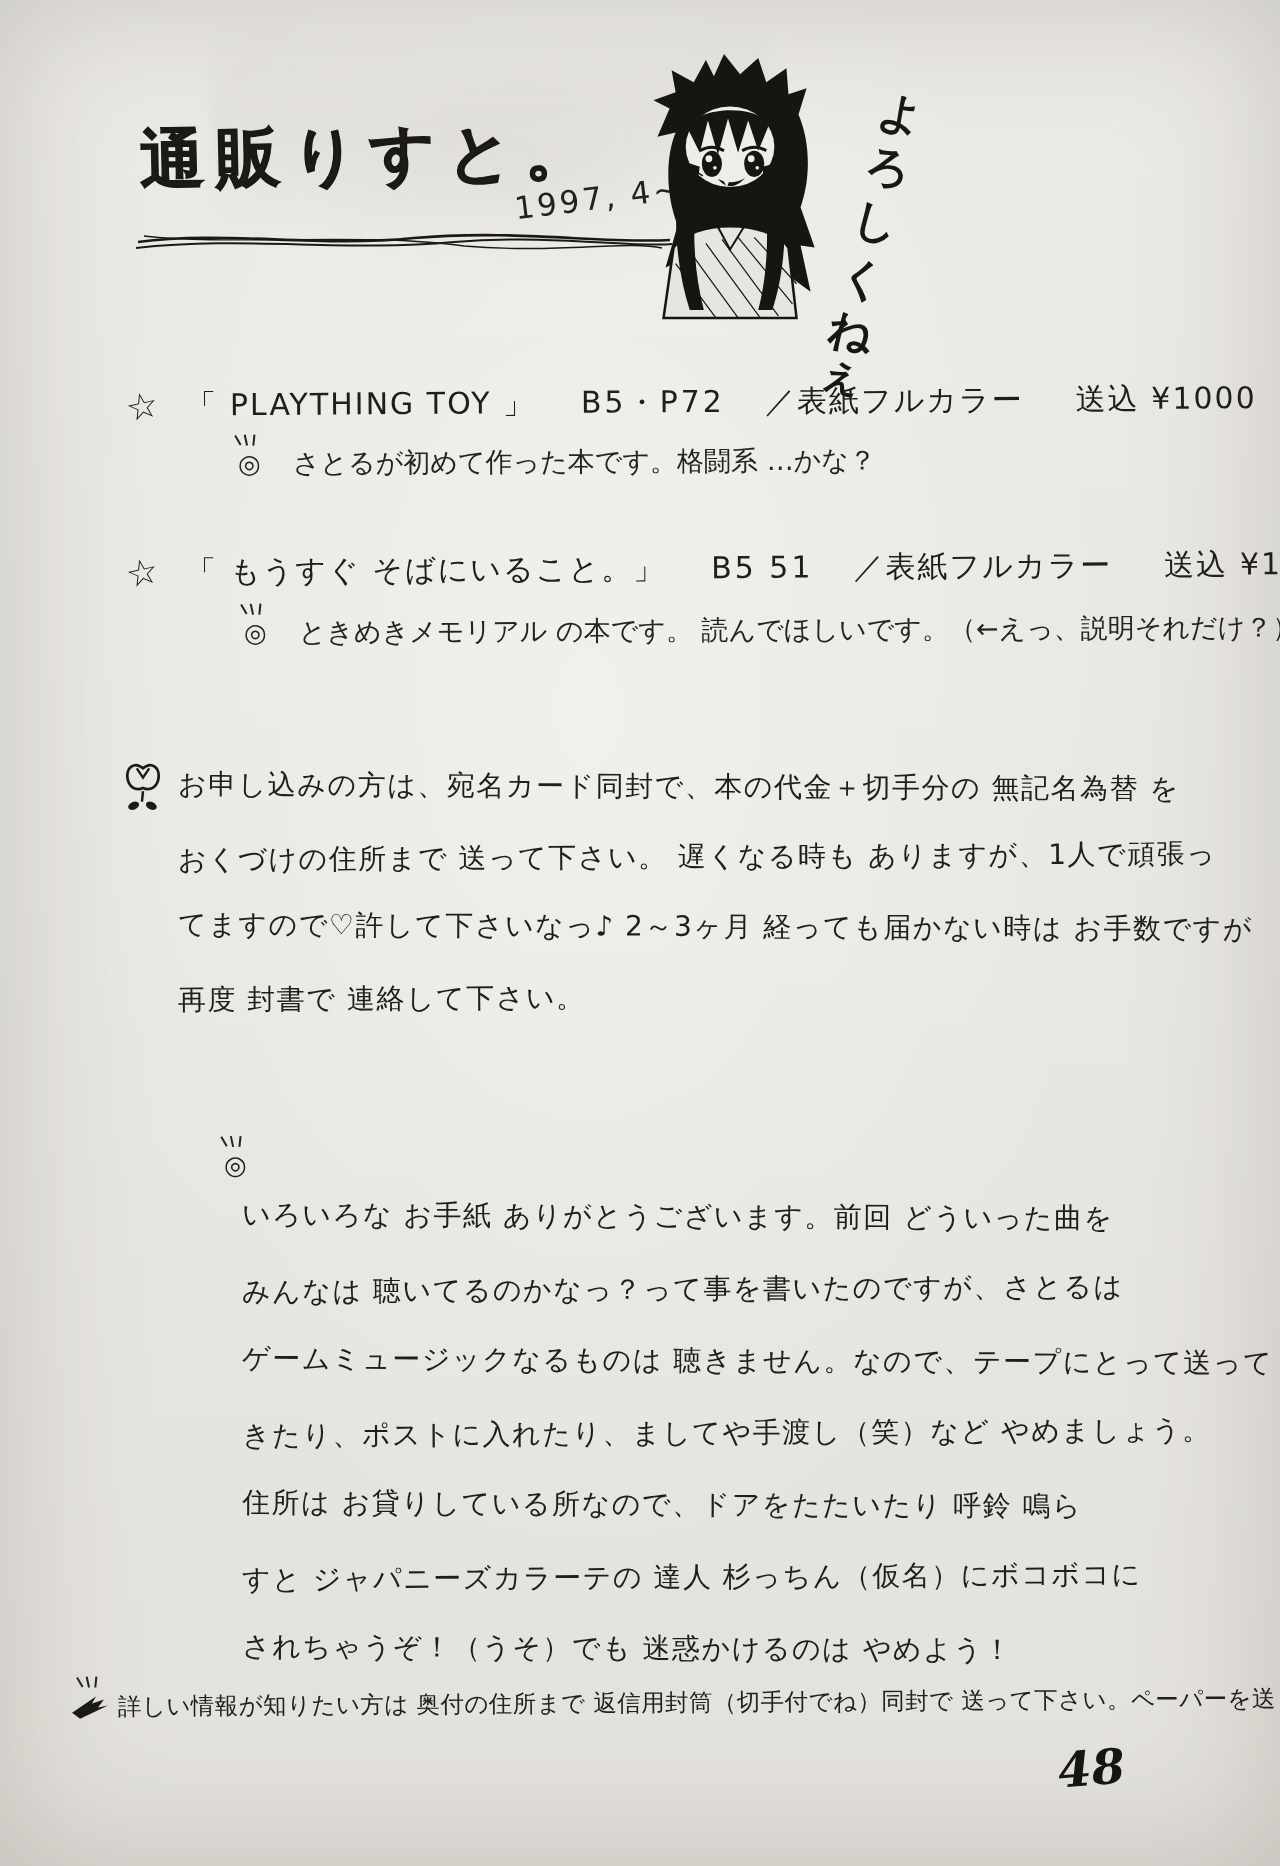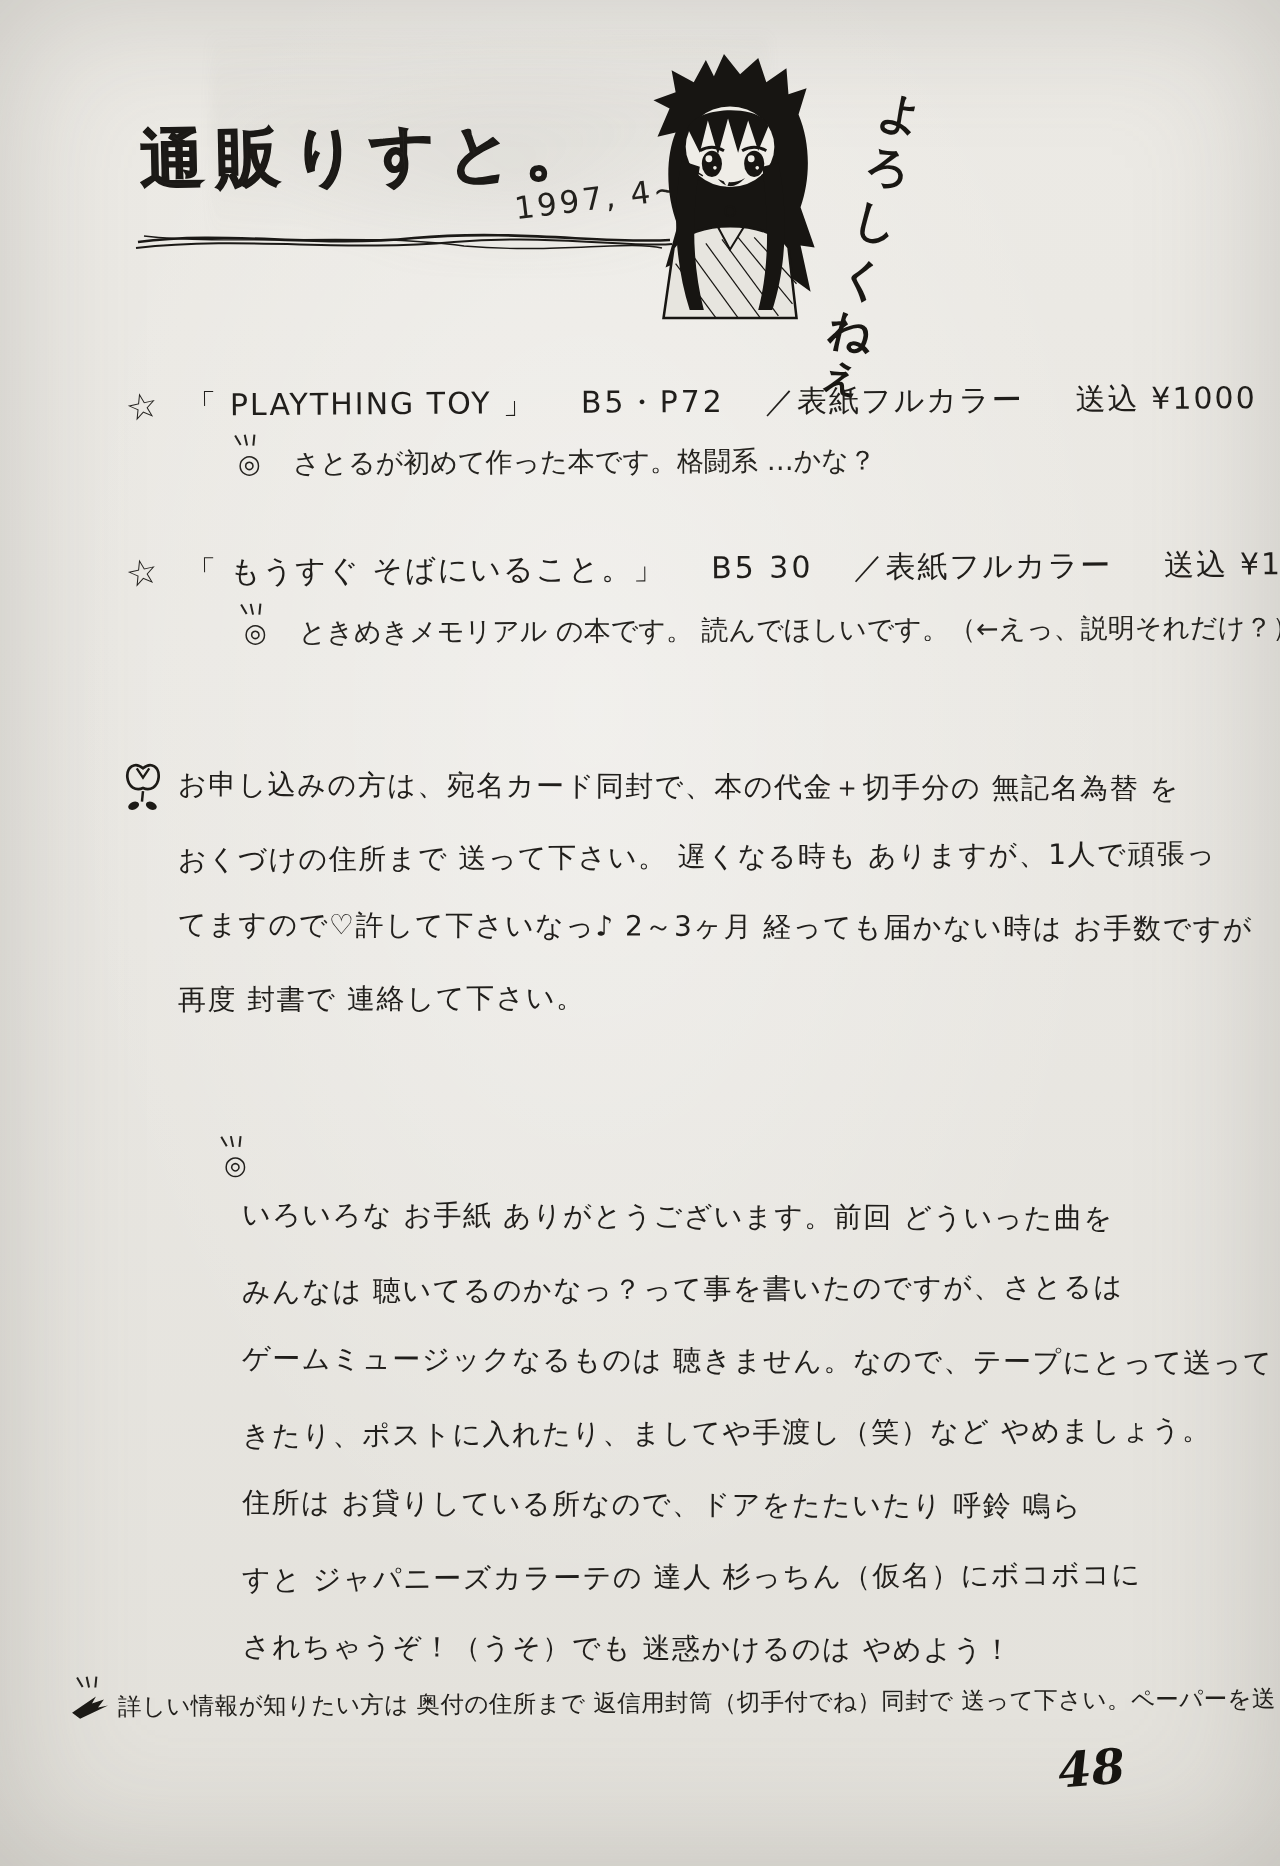--- a/index.html
+++ b/index.html
@@ -153,21 +153,21 @@
     <span class="item-price">送込 ¥1000</span>
   </div>
   <div class="comment-row" style="left:238px;top:444px;">
     <span class="marker"><span class="ticks"><i></i><i></i><i></i></span><span>◎</span></span>
     <span>さとるが初めて作った本です。格闘系 …かな？</span>
   </div>
 
   <div class="item-row" style="top:548px;">
     <span class="star">☆</span>
     <span class="item-name">「 もうすぐ そばにいること。」</span>
-    <span class="item-spec">B5 30</span>
+    <span class="item-spec">B5 51</span>
     <span class="item-cover">／表紙フルカラー</span>
     <span class="item-price">送込 ¥1000</span>
   </div>
   <div class="comment-row" style="left:244px;top:612px;">
     <span class="marker"><span class="ticks"><i></i><i></i><i></i></span><span>◎</span></span>
     <span>ときめきメモリアル の本です。 読んでほしいです。（←えっ、説明それだけ？）</span>
   </div>
 
   <div class="block order-block">
     <svg class="tulip" width="46" height="52" viewBox="0 0 44 50">

